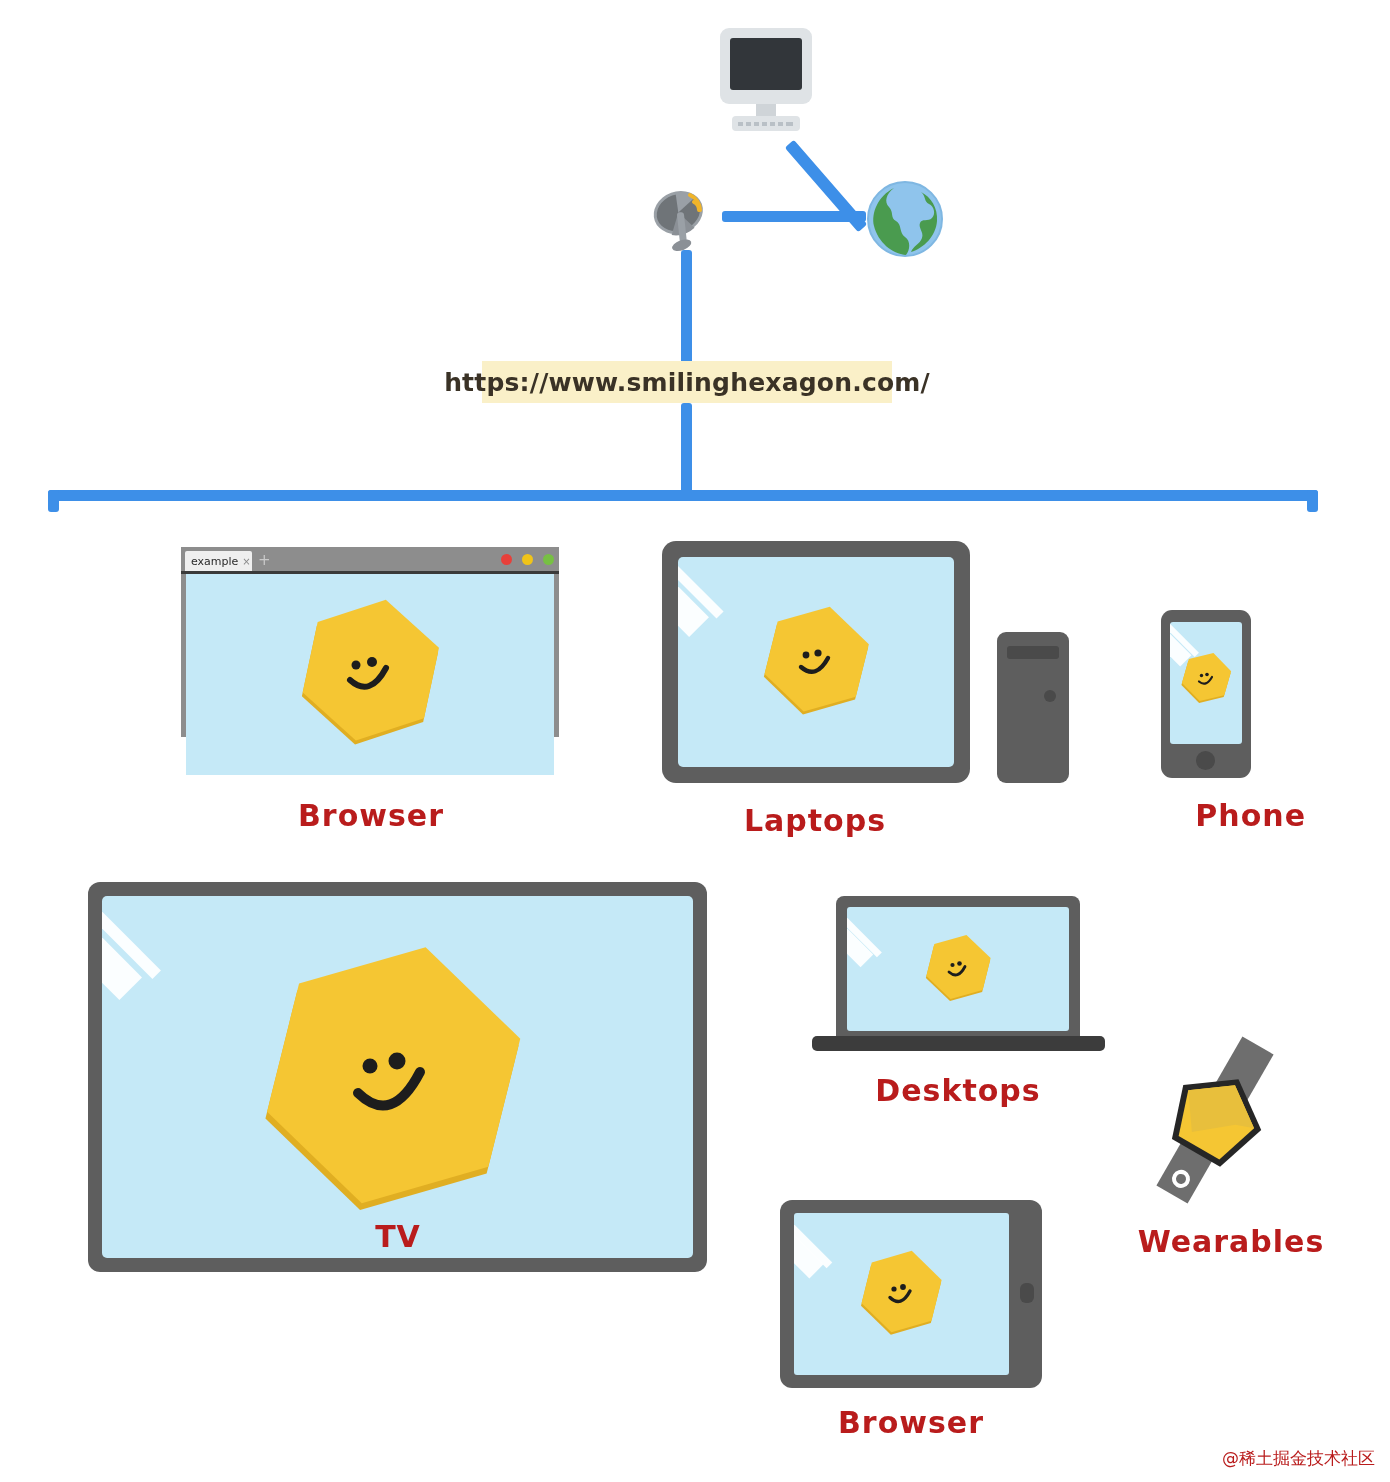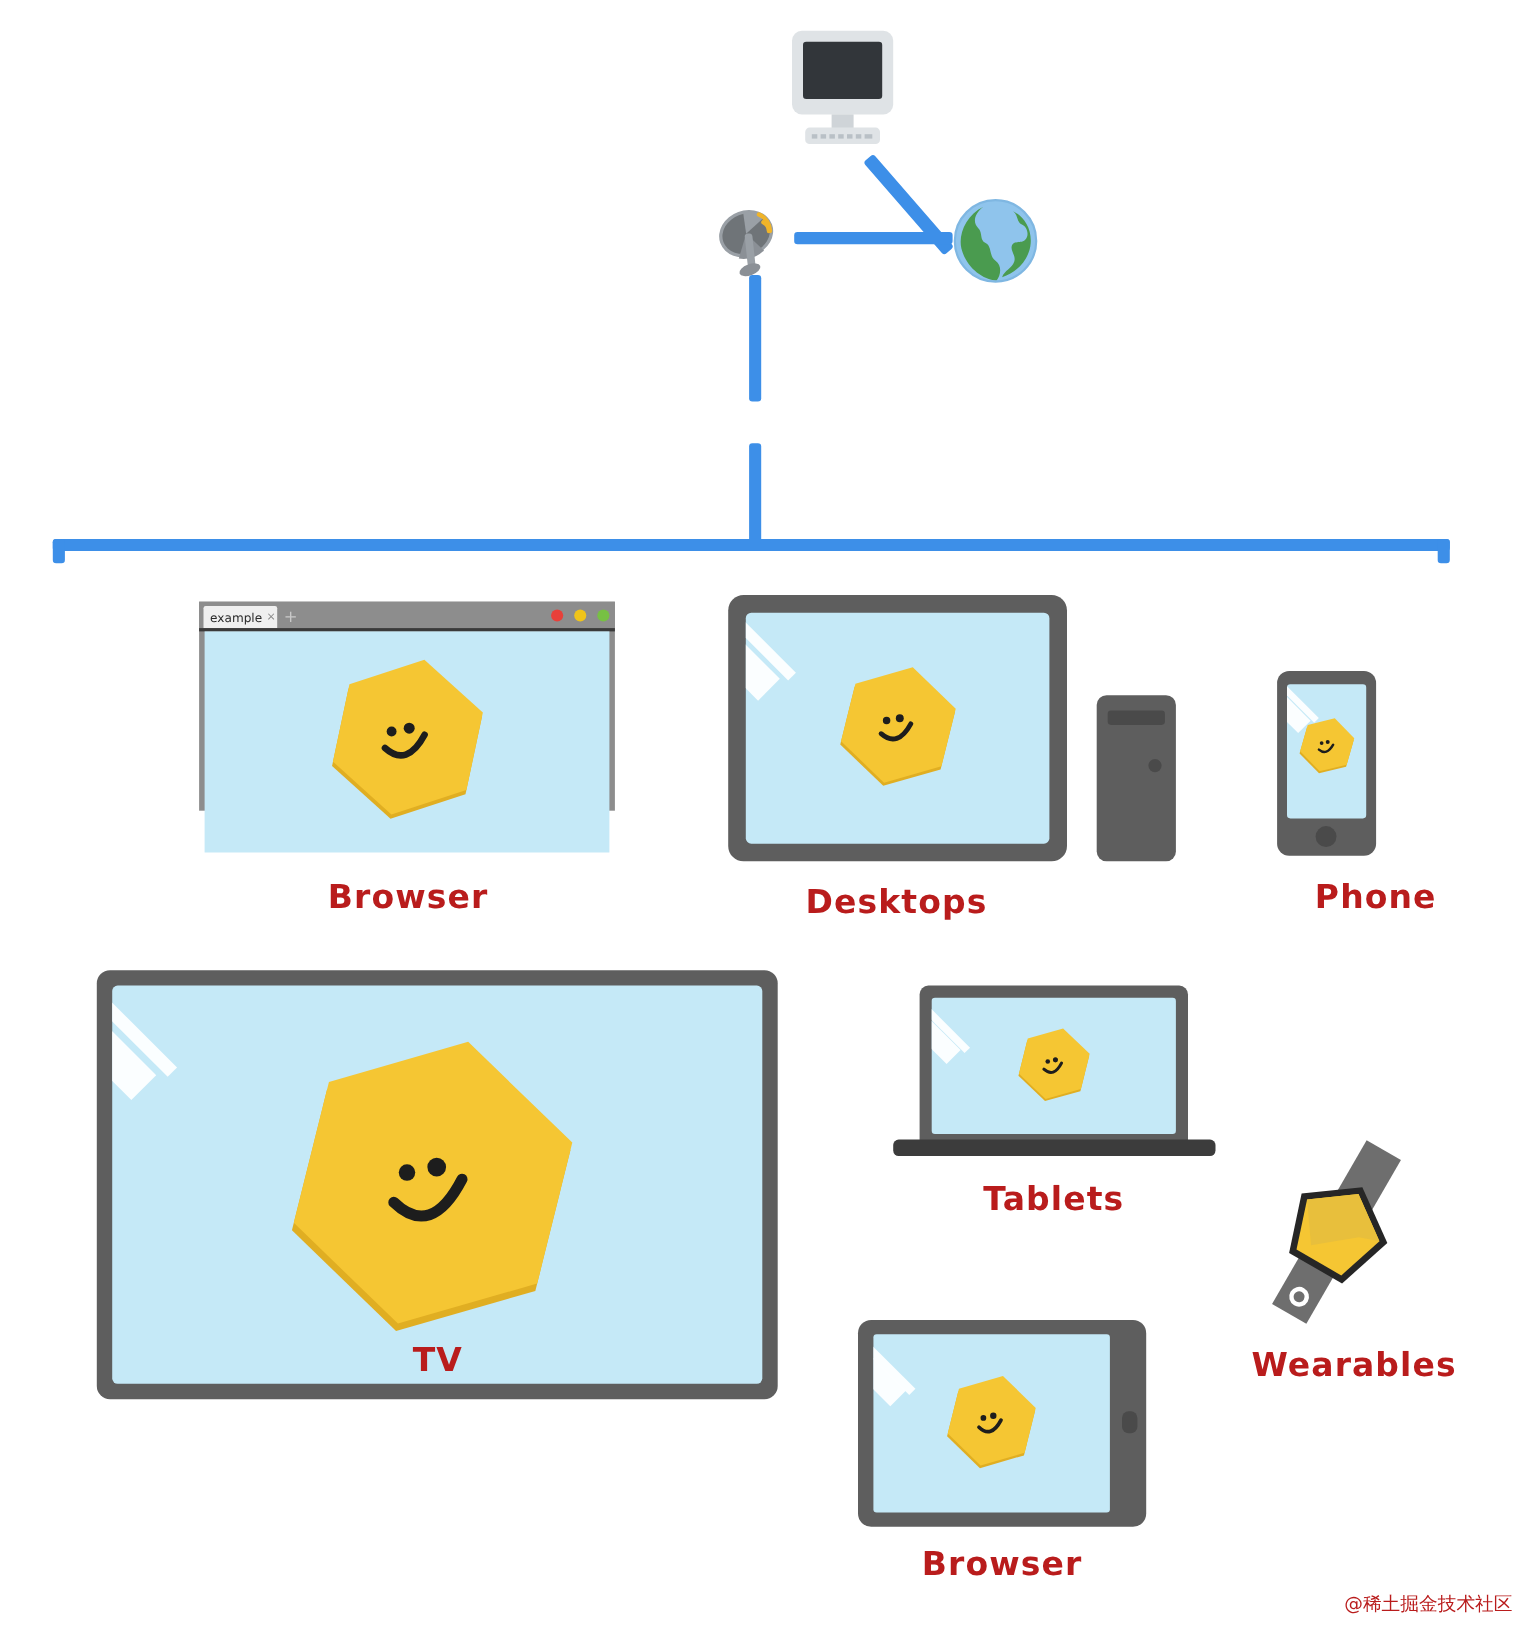--- a/index.html
+++ b/index.html
@@ -201,20 +201,21 @@
       <path d="M55 12 C60 16 58 22 63 24 C68 26 70 34 66 38 C62 42 56 38 54 43
                C52 48 58 52 56 58 C54 64 47 66 45 72 C58 68 70 56 71 41 C72 28 65 17 55 12 Z" fill="#4a9b4f"></path>
       <circle cx="39" cy="39" r="37" fill="none" stroke="#7fb7e2" stroke-width="2"></circle>
     </svg>
   </div>
 
   <div class="line-blue" style="left:820px; top:130px; width:12px; height:112px; transform-origin:center; transform:rotate(-41deg);"></div>
   <div class="line-blue" style="left:722px; top:211px; width:144px; height:11px;"></div>
   <div class="line-blue" style="left:681px; top:250px; width:11px; height:115px;"></div>
 
+  <div class="url-pill" style="left:482px; top:361px; width:410px; height:42px;">https://www.smilinghexagon.com/</div>
 
   <div class="line-blue" style="left:681px; top:403px; width:11px; height:97px;"></div>
 
   <div class="line-blue" style="left:48px; top:490px; width:1270px; height:11px;"></div>
   <div class="line-blue" style="left:48px; top:490px; width:11px; height:22px;"></div>
   <div class="line-blue" style="left:1307px; top:490px; width:11px; height:22px;"></div>
 
   <div class="browser-frame" style="left:181px; top:547px; width:378px; height:190px;">
     <div class="browser-tabbar" style="height:24px;"></div>
     <div class="browser-tab" style="left:4px; top:4px; width:67px; height:20px;">
@@ -257,21 +258,21 @@
           </g>
         </g>
       </svg>
     </div>
   </div>
 
   <div class="tower" style="left:997px; top:632px; width:72px; height:151px;">
     <div class="tower-slot" style="left:10px; top:14px; width:52px; height:13px;"></div>
     <div class="tower-btn" style="left:47px; top:58px; width:12px; height:12px;"></div>
   </div>
-  <div class="dev-label" style="left:715px; top:803px; width:200px;">Desktops</div>
+  <div class="dev-label" style="left:715px; top:803px; width:200px;">Laptops</div>
 
   <div class="bezel" style="left:1161px; top:610px; width:90px; height:168px; border-radius:11px;">
     <div class="screen" style="left:9px; top:12px; width:72px; height:122px; border-radius:3px;">
       <div class="glare" style="left:-24px; top:-38px; width:16px; height:90px;"></div>
       <div class="glare" style="left:-8px; top:-44px; width:6px; height:90px;"></div>
       <svg width="72" height="122" viewBox="0 0 72 122">
         <g transform="translate(36,57) rotate(16)">
           <polygon points="0,-25 22,-12.5 22,12.5 0,25 -22,12.5 -22,-12.5" fill="#e0ae22"></polygon>
           <polygon points="0,-27 22,-14.5 22,10.5 0,23 -22,10.5 -22,-14.5" fill="#f5c633"></polygon>
           <g transform="rotate(-16)">
@@ -316,21 +317,21 @@
           <g transform="rotate(-14)">
             <circle cx="-5.5" cy="-4" r="2.1" fill="#1d1d1d"></circle>
             <circle cx="1.5" cy="-5.5" r="2.3" fill="#1d1d1d"></circle>
             <path d="M-9 3 Q0 11 7 -2.5" stroke="#1d1d1d" stroke-width="2.8" fill="none" stroke-linecap="round"></path>
           </g>
         </g>
       </svg>
     </div>
   </div>
   <div class="laptop-base" style="left:812px; top:1036px; width:293px; height:15px;"></div>
-  <div class="dev-label" style="left:858px; top:1073px; width:200px;">Tablets</div>
+  <div class="dev-label" style="left:858px; top:1073px; width:200px;">Desktops</div>
 
   <div class="abs" style="left:1140px; top:1030px; width:150px; height:180px;">
     <svg width="150" height="180" viewBox="0 0 150 180">
       <g transform="rotate(30 75 90)">
         <rect x="57" y="4" width="36" height="72" fill="#6e6e6e"></rect>
         <rect x="57" y="104" width="36" height="72" fill="#6e6e6e"></rect>
         <circle cx="75" cy="158" r="7" fill="none" stroke="#ffffff" stroke-width="4"></circle>
         <g transform="translate(75,90)">
           <polygon points="0,-47 45,-14.5 27.8,38 -27.8,38 -45,-14.5" fill="#262626"></polygon>
           <polygon points="0,-40 38,-12.3 23.5,32 -23.5,32 -38,-12.3" fill="#f5c633"></polygon>

